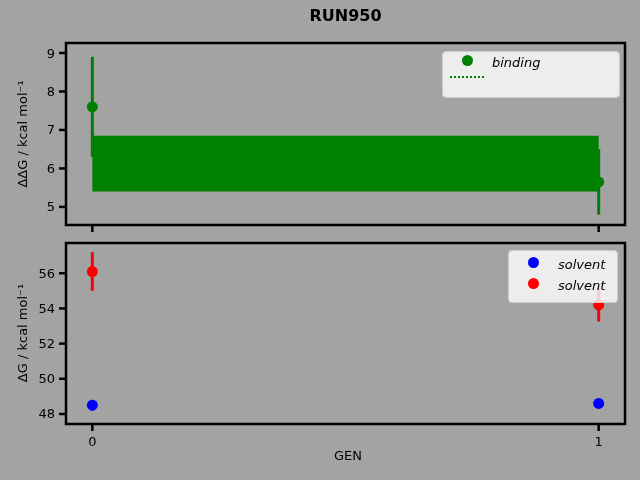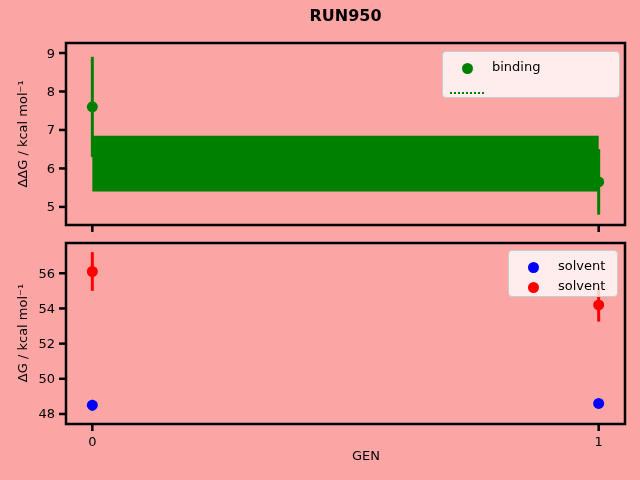--- a/index.html
+++ b/index.html
@@ -1,34 +1,34 @@
 <!DOCTYPE html>
 <html><head>
 <meta charset="utf-8">
 <style>
   html,body{margin:0;padding:0;background:#fff;}
   .figure{
-    position:relative;width:640px;height:480px;background:#fca5a5;
+    position:relative;width:640px;height:480px;background:#a3a3a3;
     font-family:"DejaVu Sans", sans-serif;color:#000;overflow:hidden;
   }
   .fig-title{
     position:absolute;left:66px;width:559px;top:6px;text-align:center;
     font-size:16px;font-weight:bold;
   }
   .axis-label{position:absolute;font-size:13px;white-space:nowrap;}
   .ylabel{transform:translate(-50%,-50%) rotate(-90deg);}
   .xlabel{transform:translate(-50%,0);}
   .chart-svg{position:absolute;left:0;top:0;}
   .chart-svg text{font-family:"DejaVu Sans", sans-serif;fill:#000;}
   .legend{
     position:absolute;display:flex;flex-direction:column;justify-content:center;
     background:rgba(255,255,255,0.8);border:1px solid #cccccc;border-radius:4px;
     padding:3px 6px;box-sizing:border-box;gap:2px;
   }
-  .legend-row{display:flex;align-items:flex-end;height:19px;}
+  .legend-row{display:flex;align-items:flex-start;height:19px;font-style:italic;}
   .legend-marker{width:36px;display:flex;justify-content:center;align-items:center;flex:0 0 36px;}
   .legend-dot{width:11px;height:11px;border-radius:50%;background:currentColor;}
   .legend-line{width:34px;height:0;border-top:2.5px dotted currentColor;}
   .legend-label{font-size:13px;margin-left:7px;white-space:nowrap;}
 </style>
 </head>
 <body>
 
 <div class="figure">
 
@@ -77,37 +77,37 @@
         <text x="55" y="277.75461613216714" text-anchor="end" font-size="13">56</text>
         <line x1="92.32971014492753" x2="92.32971014492753" y1="424" y2="431" stroke="#000" stroke-width="2.5"></line>
         <text x="92.32971014492753" y="446" text-anchor="middle" font-size="13">0</text>
         <line x1="598.6702898550725" x2="598.6702898550725" y1="424" y2="431" stroke="#000" stroke-width="2.5"></line>
         <text x="598.6702898550725" y="446" text-anchor="middle" font-size="13">1</text>
       </g>
   </svg>
 
   <div class="axis-label ylabel" style="left:22px;top:134px;">ΔΔG / kcal mol⁻¹</div>
   <div class="axis-label ylabel" style="left:22px;top:333px;">ΔG / kcal mol⁻¹</div>
-  <div class="axis-label xlabel" style="left:366px;top:448px;">GEN</div>
+  <div class="axis-label xlabel" style="left:348px;top:448px;">GEN</div>
 
   <div class="legend" style="left:442px;top:51px;width:178px;height:47px;">
     <div class="legend-row">
       <span class="legend-marker" style="color: rgb(0, 128, 0);">
           <span class="legend-dot"></span>
         </span>
       <span class="legend-label">binding</span>
     </div>
     <div class="legend-row">
       <span class="legend-marker" style="color: rgb(0, 128, 0);">
           <span class="legend-line"></span>
         </span>
     </div>
   </div>
 
-  <div class="legend" style="left:508px;top:250px;width:110px;height:47px;">
+  <div class="legend" style="left:508px;top:250px;width:110px;height:53px;">
     <div class="legend-row">
       <span class="legend-marker" style="color: rgb(0, 0, 255);">
           <span class="legend-dot"></span>
         </span>
       <span class="legend-label">solvent</span>
     </div>
     <div class="legend-row">
       <span class="legend-marker" style="color: rgb(255, 0, 0);">
           <span class="legend-dot"></span>
         </span>

